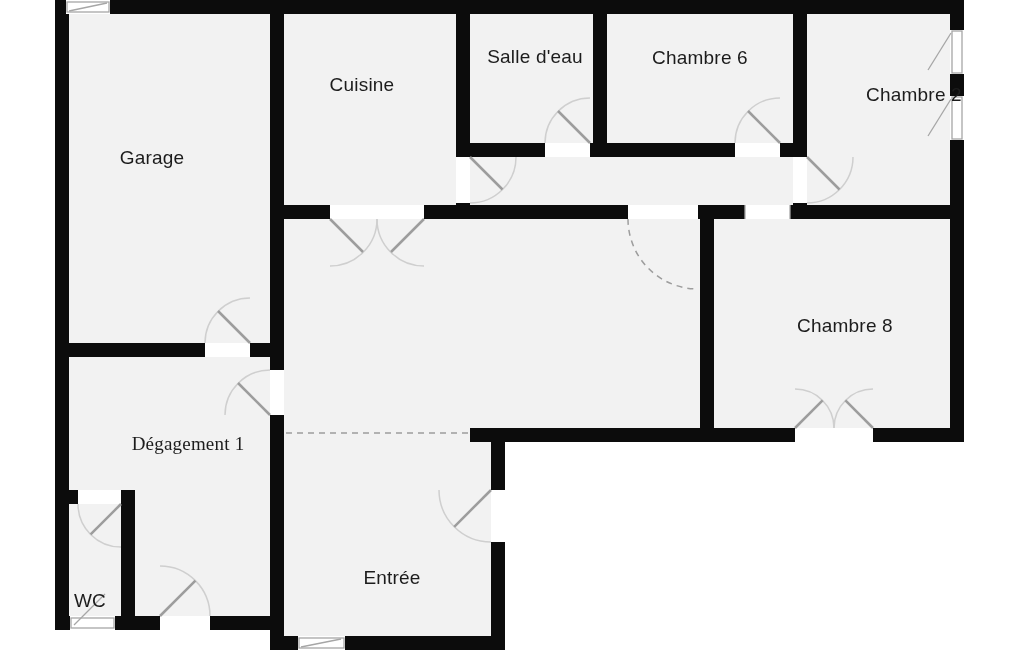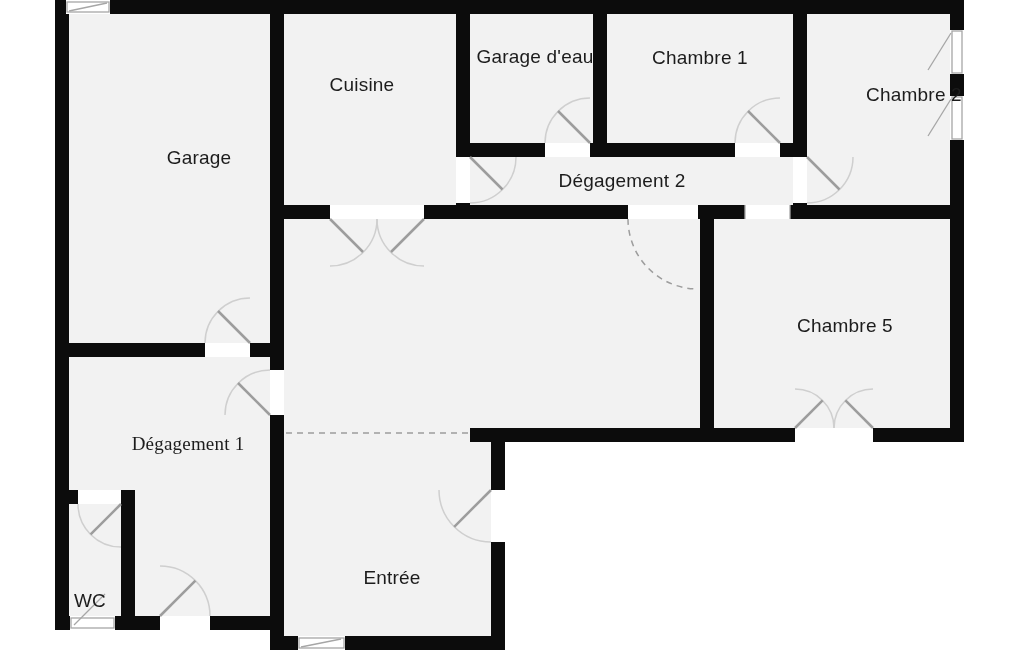--- a/index.html
+++ b/index.html
@@ -169,24 +169,23 @@
       <rect class="gap" x="298" y="636" width="47" height="14"></rect>
       <rect class="win" x="299" y="638" width="45" height="10"></rect>
       <line class="win" x1="301" y1="647" x2="341" y2="639"></line>
     </g>
 
     <g>
       <path class="dash" d="M 286 433 L 468 433"></path>
     </g>
   </svg>
 
-  <div class="rlabel" style="left:152px; top:158px;margin-left:47px;">Garage</div>
+  <div class="rlabel" style="left:152px; top:158px;">Garage</div>
   <div class="rlabel" style="left:362px; top:85px;">Cuisine</div>
-  <div class="rlabel" style="left:535px; top:57px;">Garage d'eau</div>
-  <div class="rlabel" style="left:700px; top:58px;">Chambre 1</div>
+  <div class="rlabel" style="left:535px; top:57px;">Salle d'eau</div>
+  <div class="rlabel" style="left:700px; top:58px;">Chambre 6</div>
   <div class="rlabel" style="left:914px; top:95px;">Chambre 2</div>
-  <div class="rlabel" style="left:622px; top:181px;">Dégagement 2</div>
-  <div class="rlabel" style="left:845px; top:326px;">Chambre 5</div>
+  <div class="rlabel" style="left:845px; top:326px;">Chambre 8</div>
   <div class="rlabel" style="left:188px; top:444px;font-family:Liberation Serif, serif;">Dégagement 1</div>
   <div class="rlabel" style="left:90px;  top:561px;margin-top:40px;">WC</div>
   <div class="rlabel" style="left:392px; top:578px;text-align:center;">Entrée</div>
 
 </div>
 
 </body></html>

